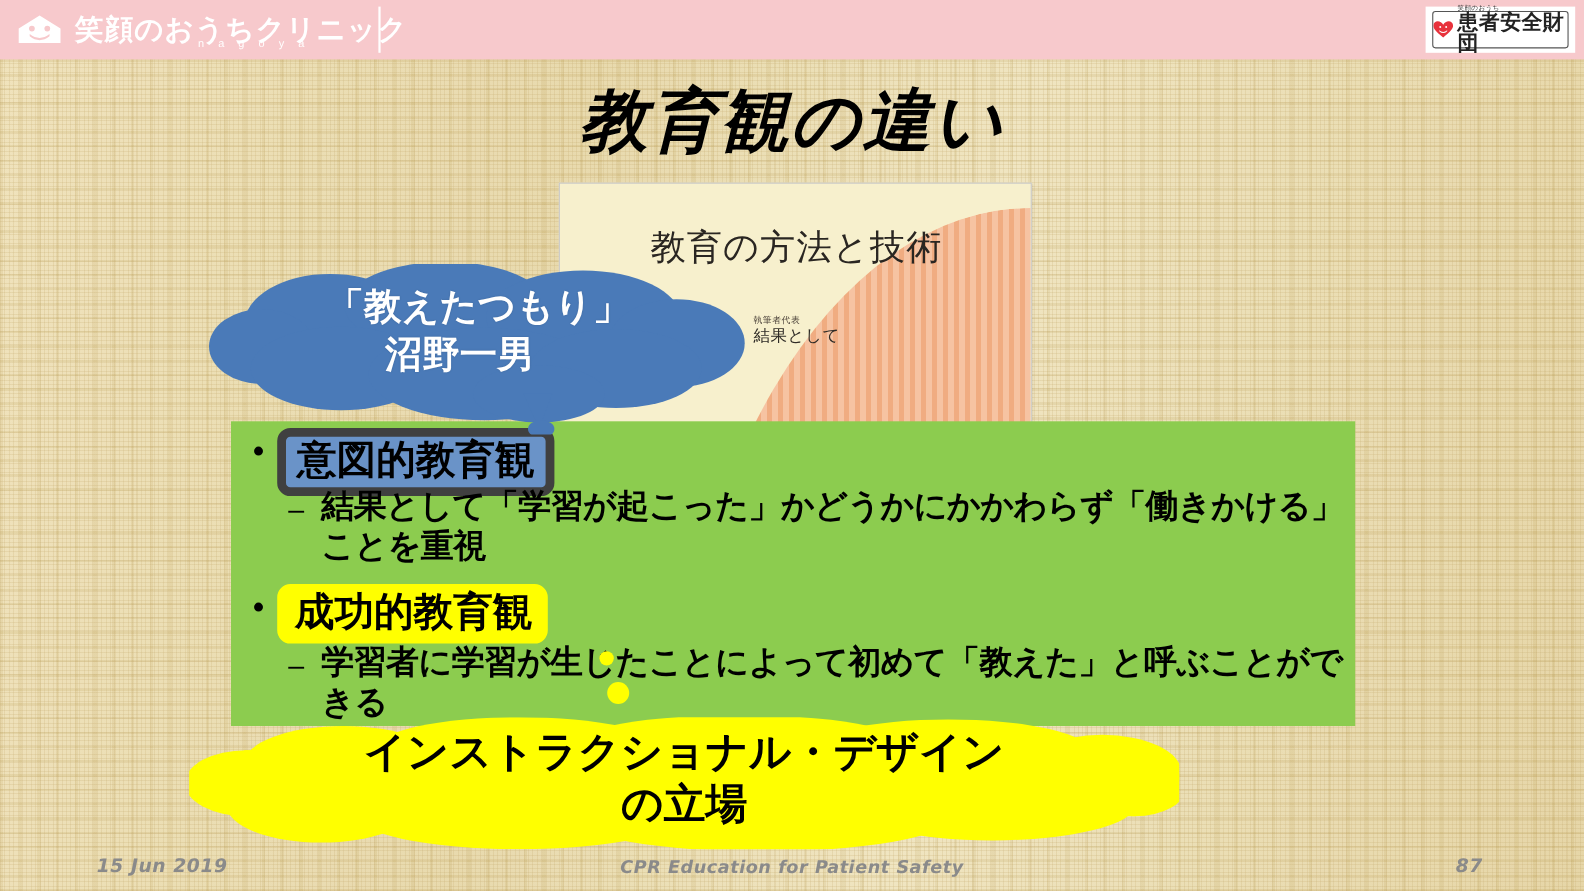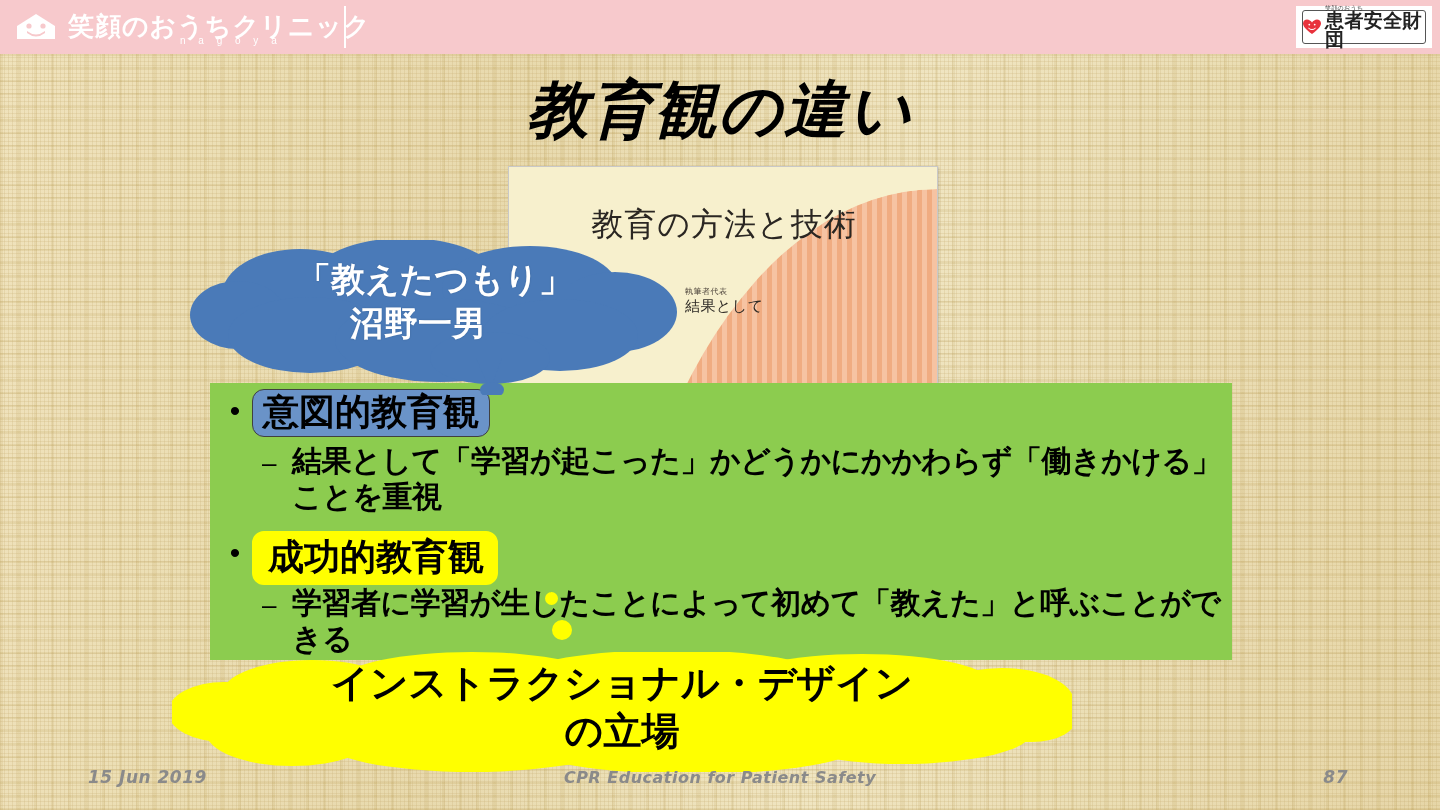--- a/index.html
+++ b/index.html
@@ -120,21 +120,21 @@
     font-size: 30px; line-height: 44px; color: #000;
   }
   .pill {
     display: inline-block;
     font-size: 36px; font-weight: bold; color: #000;
     font-family: "DejaVu Sans", "Liberation Sans", sans-serif;
     padding: 2px 10px 4px 10px;
     border-radius: 12px;
     line-height: 1.12;
   }
-  .pill-blue { background: #6a93c8; border: 1px solid #404040; }
+  .pill-blue { background: #6a93c8; border: 8px solid #404040; }
   .pill-yellow { background: #ffff00; border: 4px solid #ffff00; padding-left: 12px; }
   .sub-row { display: flex; align-items: flex-start; padding-left: 52px; }
   .dash {
     width: 30px; flex: none;
     font-size: 26px; color: #000; line-height: 40px;
   }
   .sub-text {
     font-size: 30px; font-weight: bold; color: #000;
     font-family: "DejaVu Sans", "Liberation Sans", sans-serif;
     line-height: 1.2;
@@ -173,21 +173,21 @@
     font-size: 38px; font-weight: bold; line-height: 1.25;
     font-family: "DejaVu Sans", "Liberation Sans", sans-serif;
     letter-spacing: 0px;
   }
   .dot-small {
     position: absolute; border-radius: 50%; background: #ffff00; z-index: 11;
   }
 
   
   .footer-text {
-    position: absolute; bottom: 23px;
+    position: absolute; bottom: 12px;
     color: #8a8a8a; font-weight: bold; font-size: 17px;
     font-style: italic;
     font-family: "DejaVu Sans", "Liberation Sans", sans-serif;
     letter-spacing: 0.5px;
     z-index: 20;
   }
   #footer-date { left: 88px; }
   #footer-center { left: 0; width: 1440px; text-align: center; font-size: 16px; }
   #footer-page { right: 92px; }
 </style>

